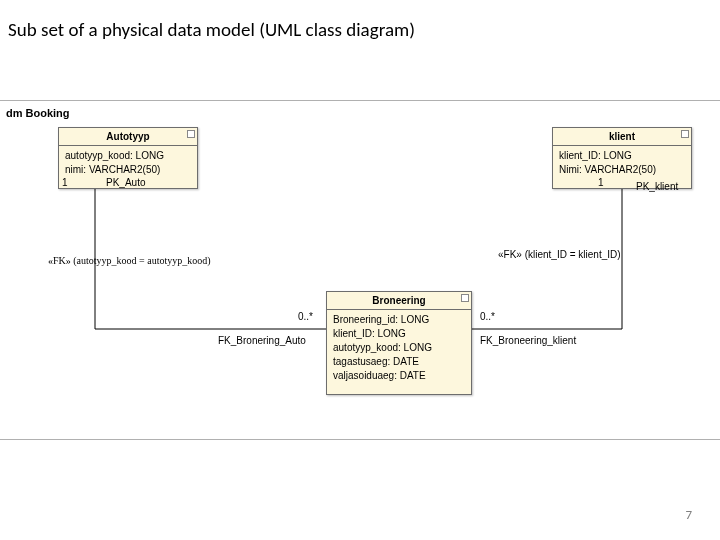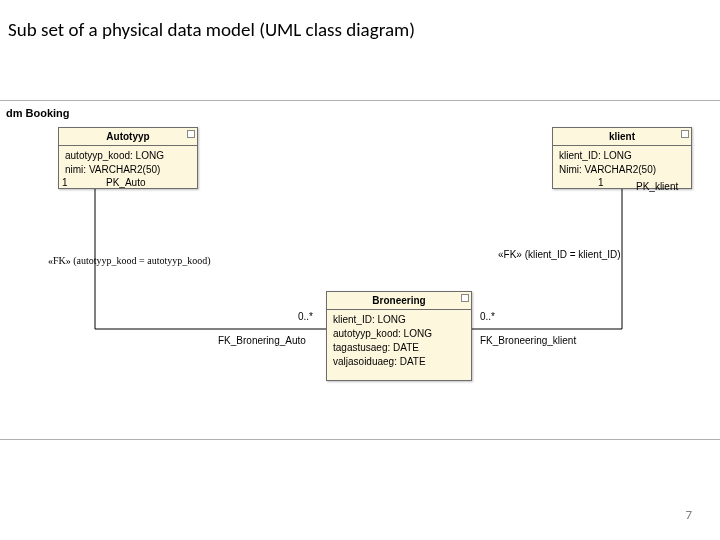--- a/index.html
+++ b/index.html
@@ -141,20 +141,21 @@
       <div>Nimi: VARCHAR2(50)</div>
     </div>
   </div>
 
   <div id="cls-broneering" class="uml-class">
     <div class="uml-head">
       <span>Broneering</span>
       <span class="corner-icon"></span>
     </div>
     <div class="uml-body">
+      <div>Broneering_id: LONG</div>
       <div>klient_ID: LONG</div>
       <div>autotyyp_kood: LONG</div>
       <div>tagastusaeg: DATE</div>
       <div>valjasoiduaeg: DATE</div>
     </div>
   </div>
 
   <div class="small-label" style="top:76px; left:62px;">1</div>
   <div class="small-label" style="top:76px; left:106px;">PK_Auto</div>
   <div class="small-label" style="top:154px; left:48px;font-family:Liberation Serif, serif;">«FK» (autotyyp_kood = autotyyp_kood)</div>

